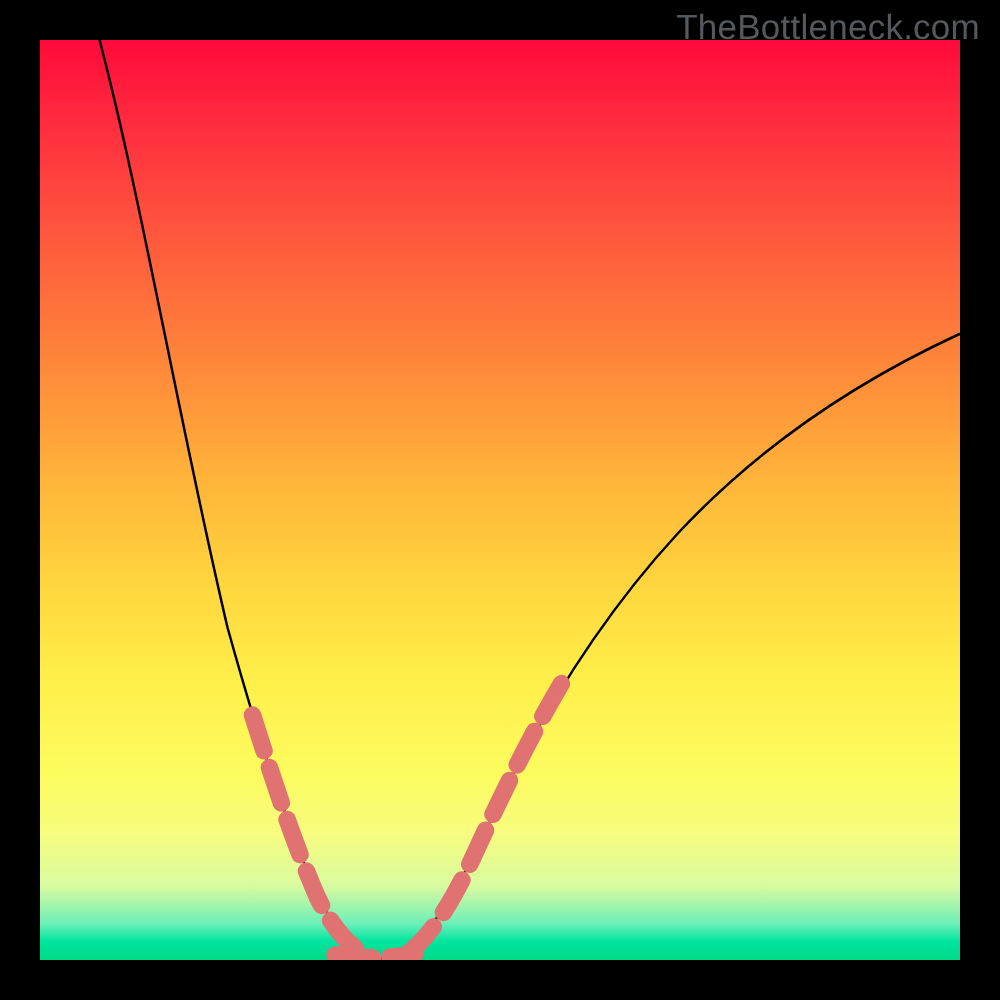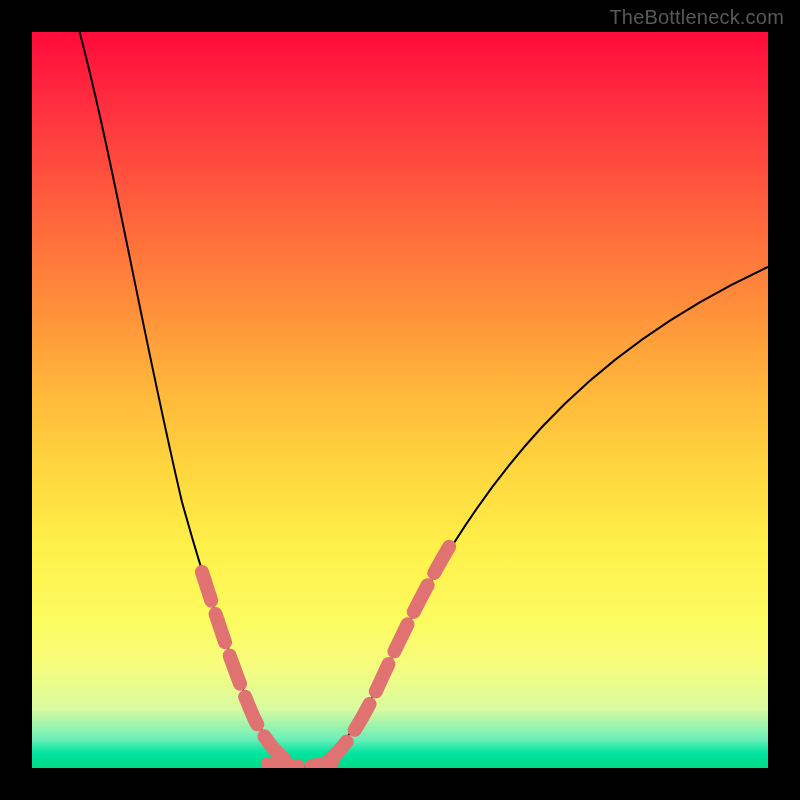--- a/index.html
+++ b/index.html
@@ -40,21 +40,21 @@
       #6eefb8 96%,
       #00e59f 98%,
       #00da86 100%
     );
   }
   .watermark {
     position: absolute;
     top: 6px;
     right: 16px;
     color: #56595c;
-    font-size: 20px;
+    font-size: 28px;
     font-weight: 500;
     letter-spacing: 0.2px;
   }
   svg.curve {
     position: absolute;
     top: 0;
     left: 0;
     width: 736px;
     height: 736px;
   }

